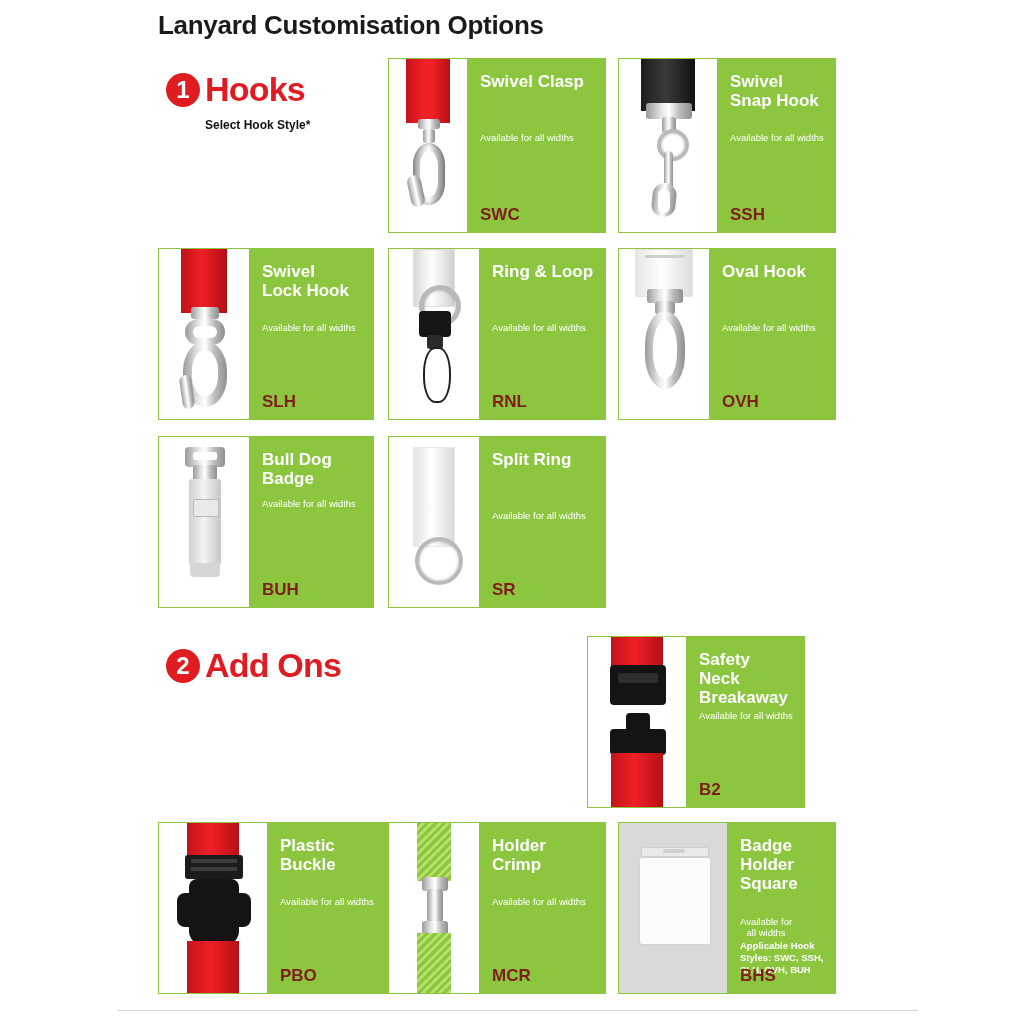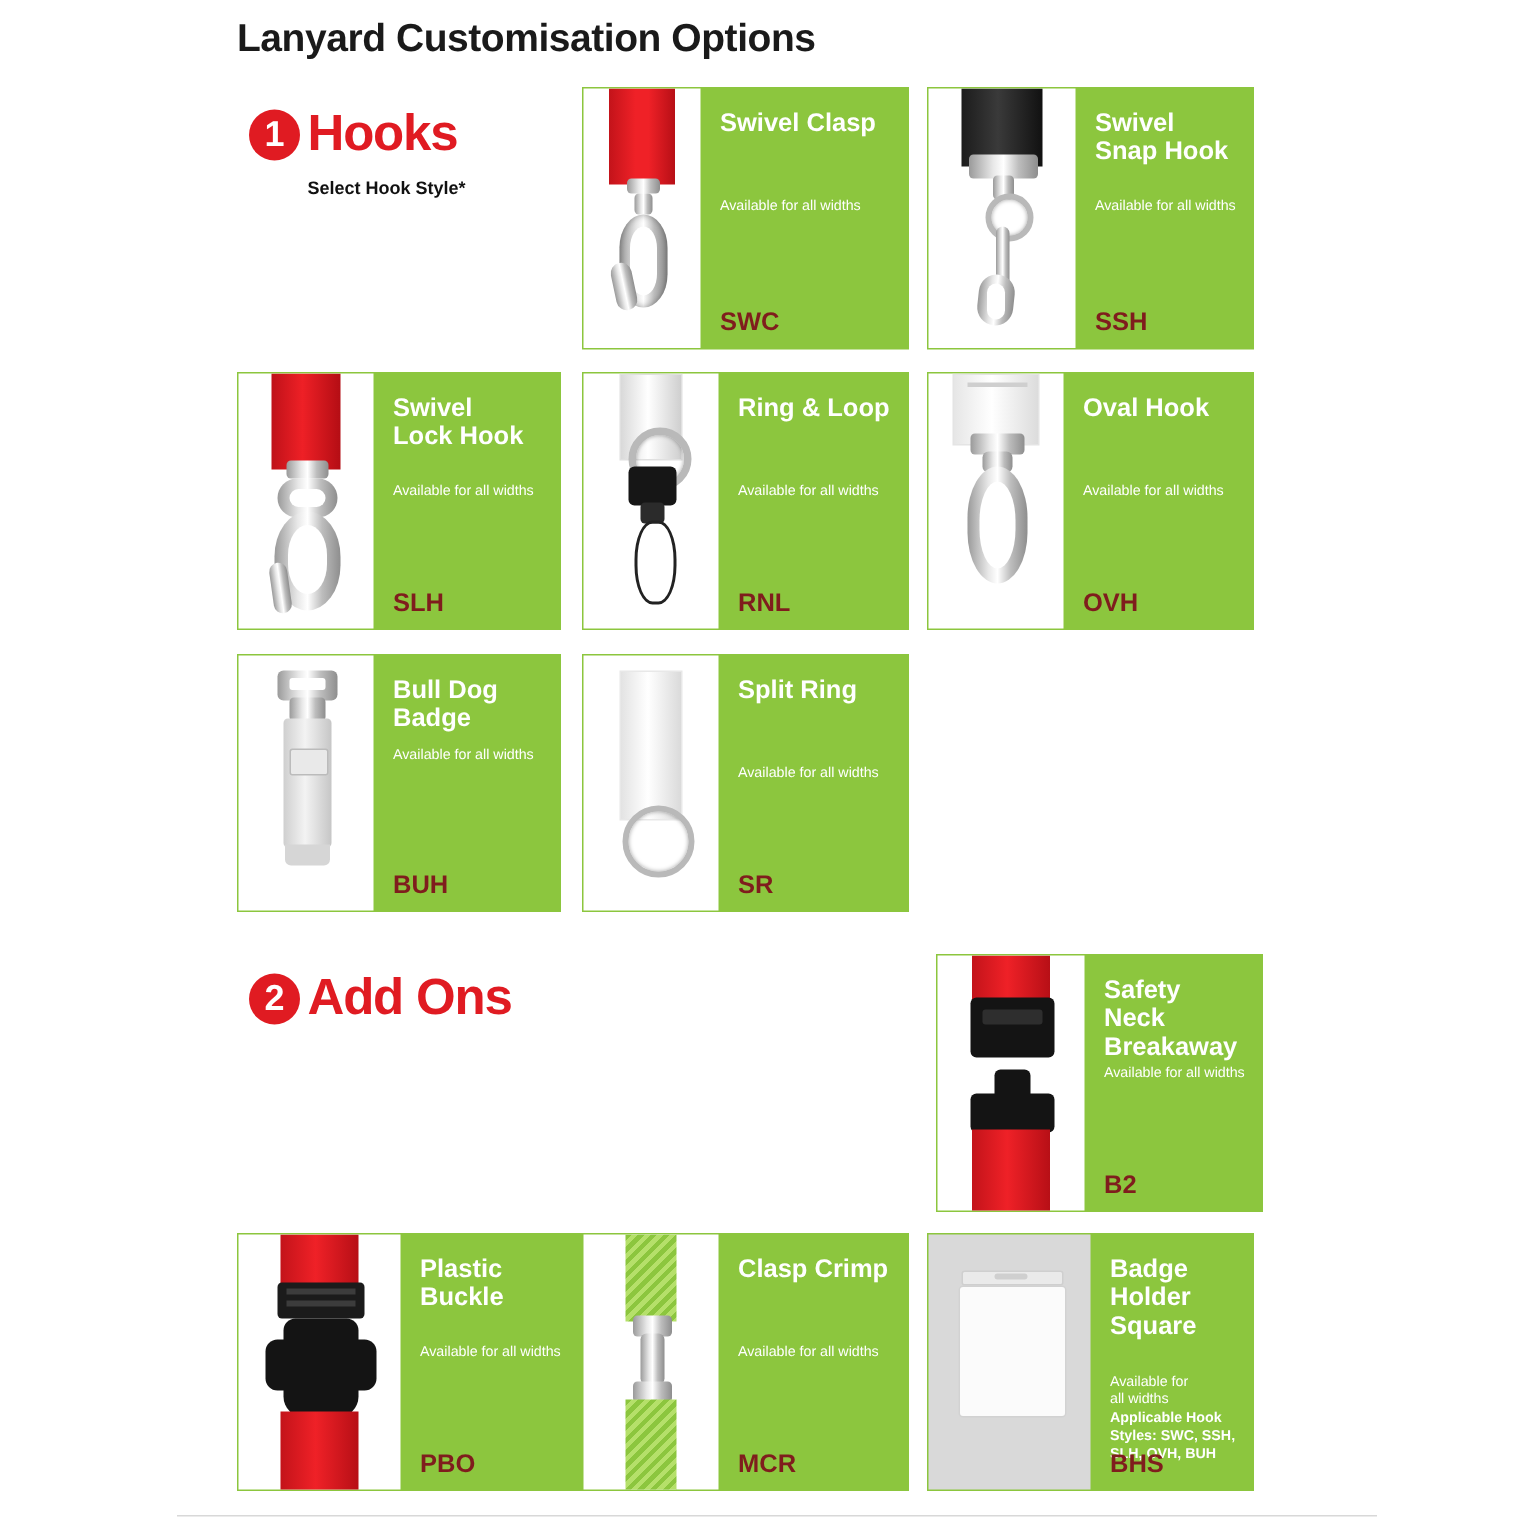--- a/index.html
+++ b/index.html
@@ -282,21 +282,21 @@
       <div class="code">SR</div>
     </div>
   </div>
 
 
   <div class="section-head" style="left:166px; top:646px;">
     <div class="step-badge">2</div>
     <div class="section-title">Add Ons</div>
   </div>
 
-  <div class="card" style="left:624px; top:636px; width:218px; height:172px;">
+  <div class="card" style="left:587px; top:636px; width:218px; height:172px;">
     <div class="photo" style="width:100px; height:172px;">
       <div class="strap" style="top:0; width:52px; height:30px; background:linear-gradient(90deg,#c3131a,#ef2127 45%,#b70f16);"></div>
       <div style="position:absolute; left:22px; top:28px; width:56px; height:40px; background:#141414; border-radius:4px;"></div>
       <div style="position:absolute; left:30px; top:36px; width:40px; height:10px; background:#2e2e2e; border-radius:2px;"></div>
       <div style="position:absolute; left:38px; top:76px; width:24px; height:20px; background:#141414; border-radius:4px 4px 0 0;"></div>
       <div style="position:absolute; left:22px; top:92px; width:56px; height:26px; background:#141414; border-radius:4px;"></div>
       <div class="strap" style="top:116px; width:52px; height:56px; background:linear-gradient(90deg,#c3131a,#ef2127 45%,#b70f16);"></div>
     </div>
     <div class="info">
       <div class="name">Safety Neck
@@ -327,37 +327,37 @@
 
   <div class="card" style="left:388px; top:822px; width:218px; height:172px;">
     <div class="photo" style="width:92px; height:172px;">
       <div class="strap" style="top:0; width:34px; height:58px; background:repeating-linear-gradient(135deg,#8cc63e 0 3px,#b5e06a 3px 6px);"></div>
       <div class="metal" style="left:33px; top:54px; width:26px; height:14px; border-radius:3px;"></div>
       <div class="metal" style="left:38px; top:66px; width:16px; height:34px; border-radius:4px;"></div>
       <div class="metal" style="left:33px; top:98px; width:26px; height:14px; border-radius:3px;"></div>
       <div class="strap" style="top:110px; width:34px; height:62px; background:repeating-linear-gradient(135deg,#8cc63e 0 3px,#b5e06a 3px 6px);"></div>
     </div>
     <div class="info">
-      <div class="name">Clasp Crimp</div>
+      <div class="name">Holder Crimp</div>
       <div class="avail">Available for all widths</div>
       <div class="code">MCR</div>
     </div>
   </div>
 
   <div class="card" style="left:618px; top:822px; width:218px; height:172px;">
     <div class="photo" style="width:110px; height:172px; background:#d9d9d9;">
       <div style="position:absolute; left:22px; top:24px; width:66px; height:8px; background:#eaeaea; border:1px solid #cfcfcf; border-radius:2px;"></div>
       <div style="position:absolute; left:44px; top:26px; width:22px; height:4px; background:#cfcfcf; border-radius:2px;"></div>
       <div style="position:absolute; left:20px; top:34px; width:70px; height:86px; background:#fbfbfb; border:1px solid #d2d2d2; border-radius:3px;"></div>
     </div>
     <div class="info">
       <div class="name">Badge
 Holder
 Square</div>
-      <div class="avail" style="top:94px;">Available for
+      <div class="avail" style="top:94px;text-align:center;">Available for
 all widths</div>
       <div class="extra" style="top:118px;">Applicable Hook
 Styles: SWC, SSH,
 SLH, OVH, BUH</div>
       <div class="code">BHS</div>
     </div>
   </div>
 
   <div class="bottom-rule"></div>
 </div>

